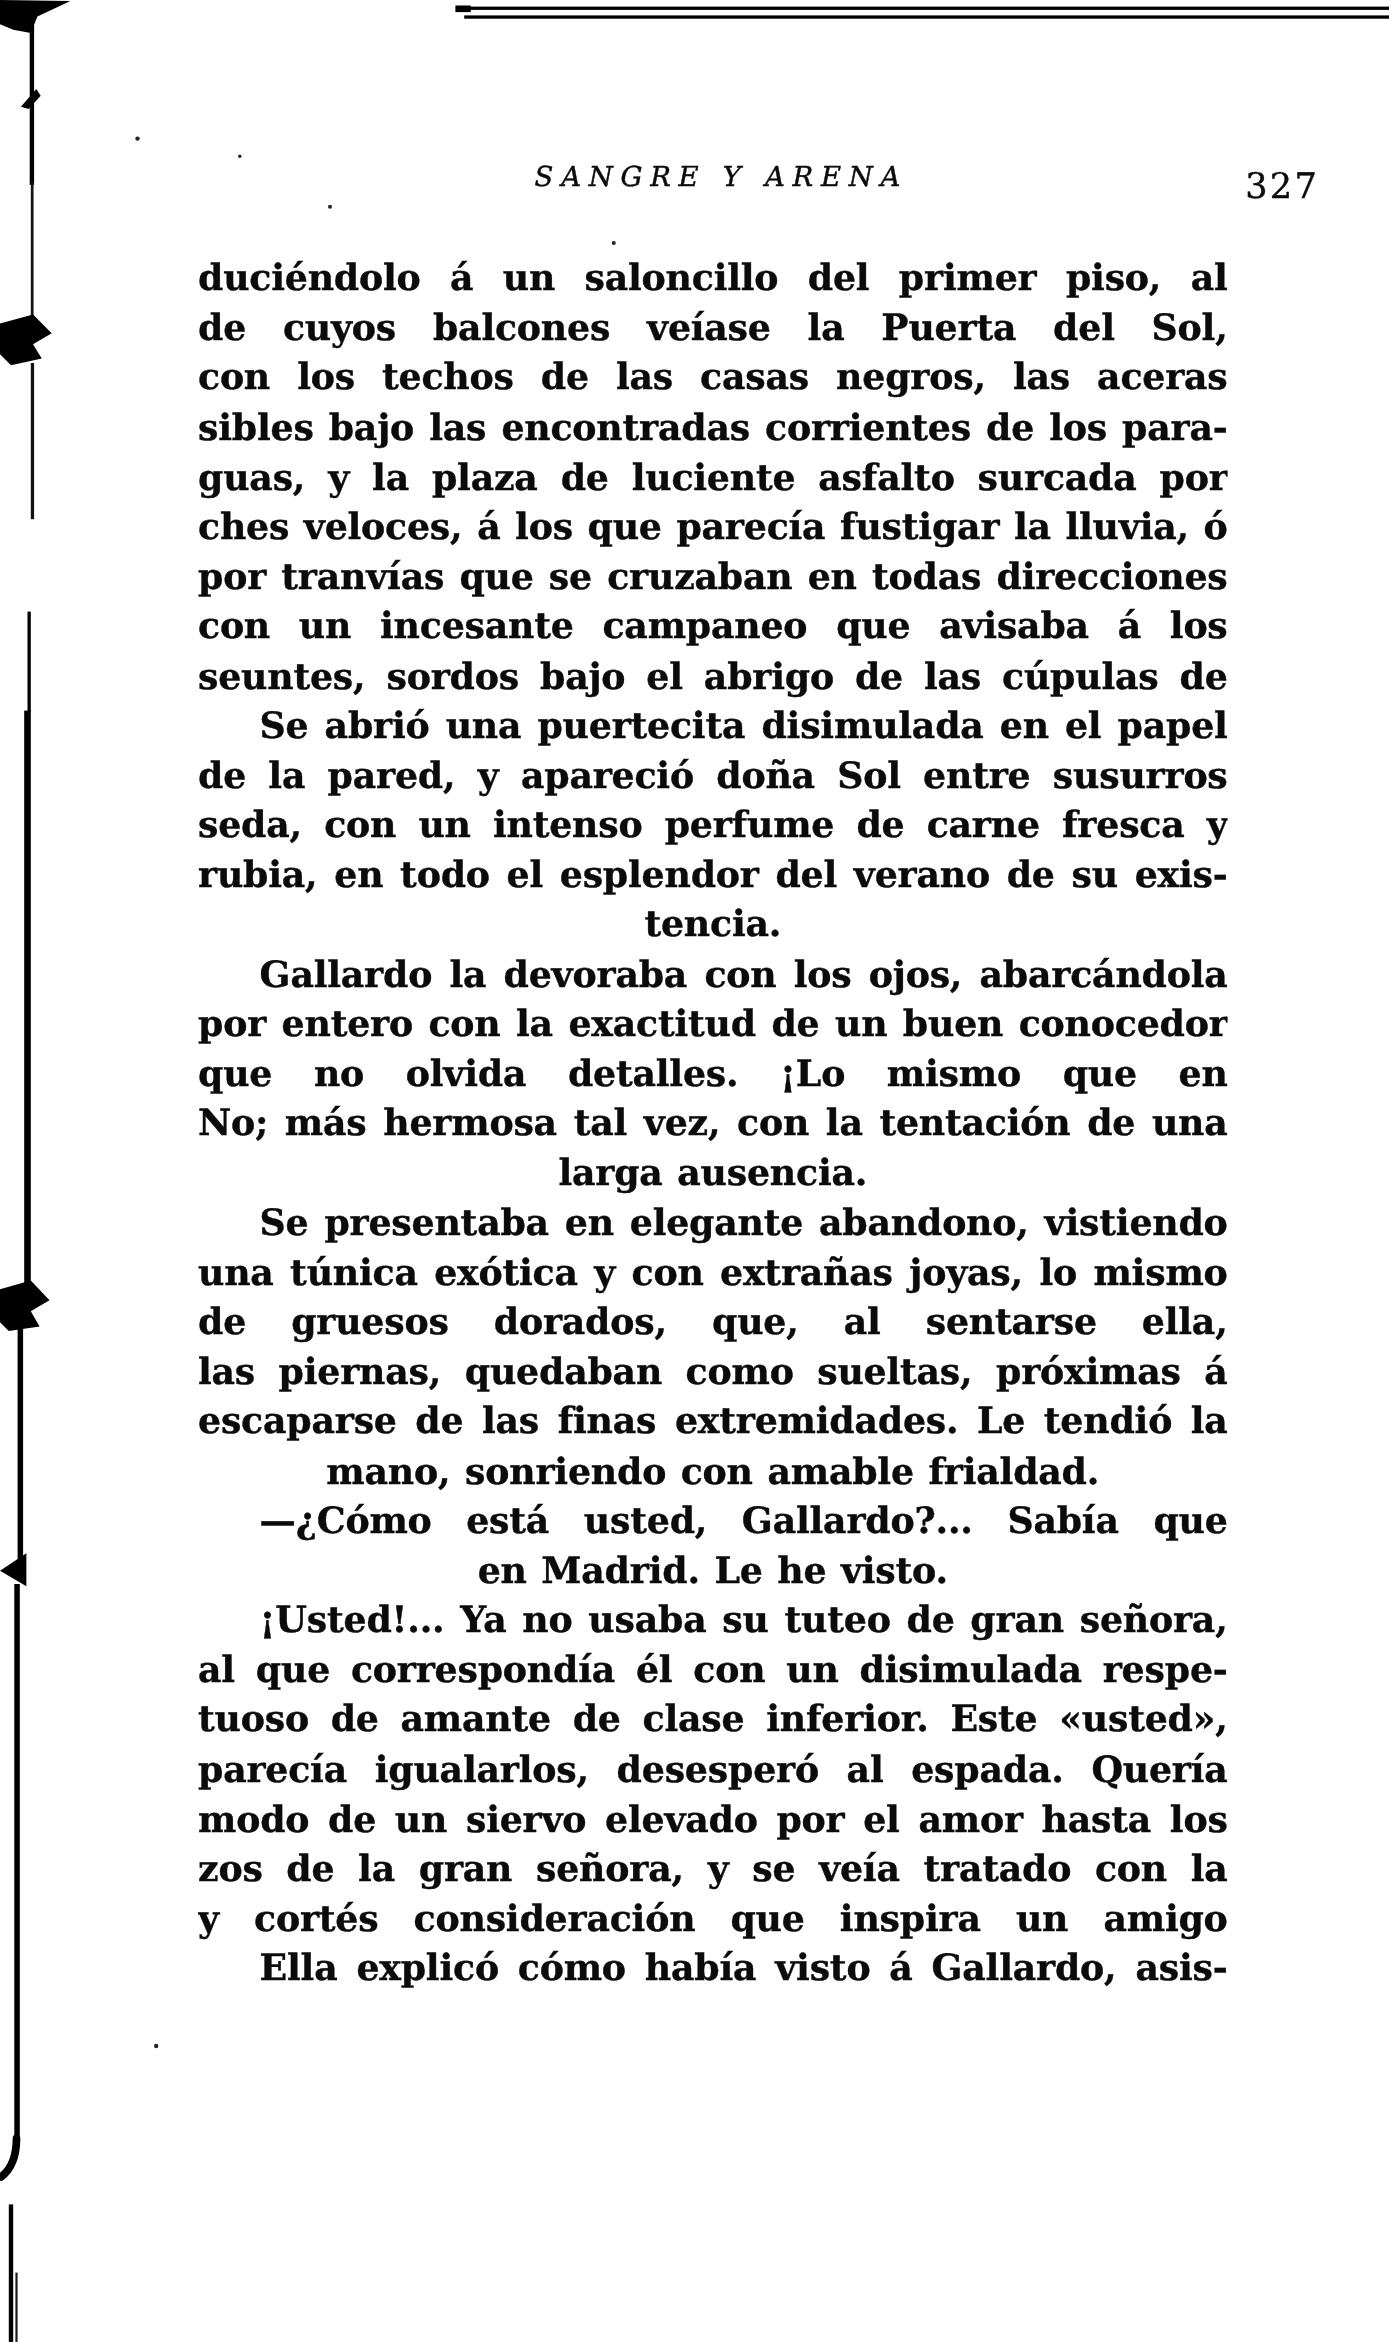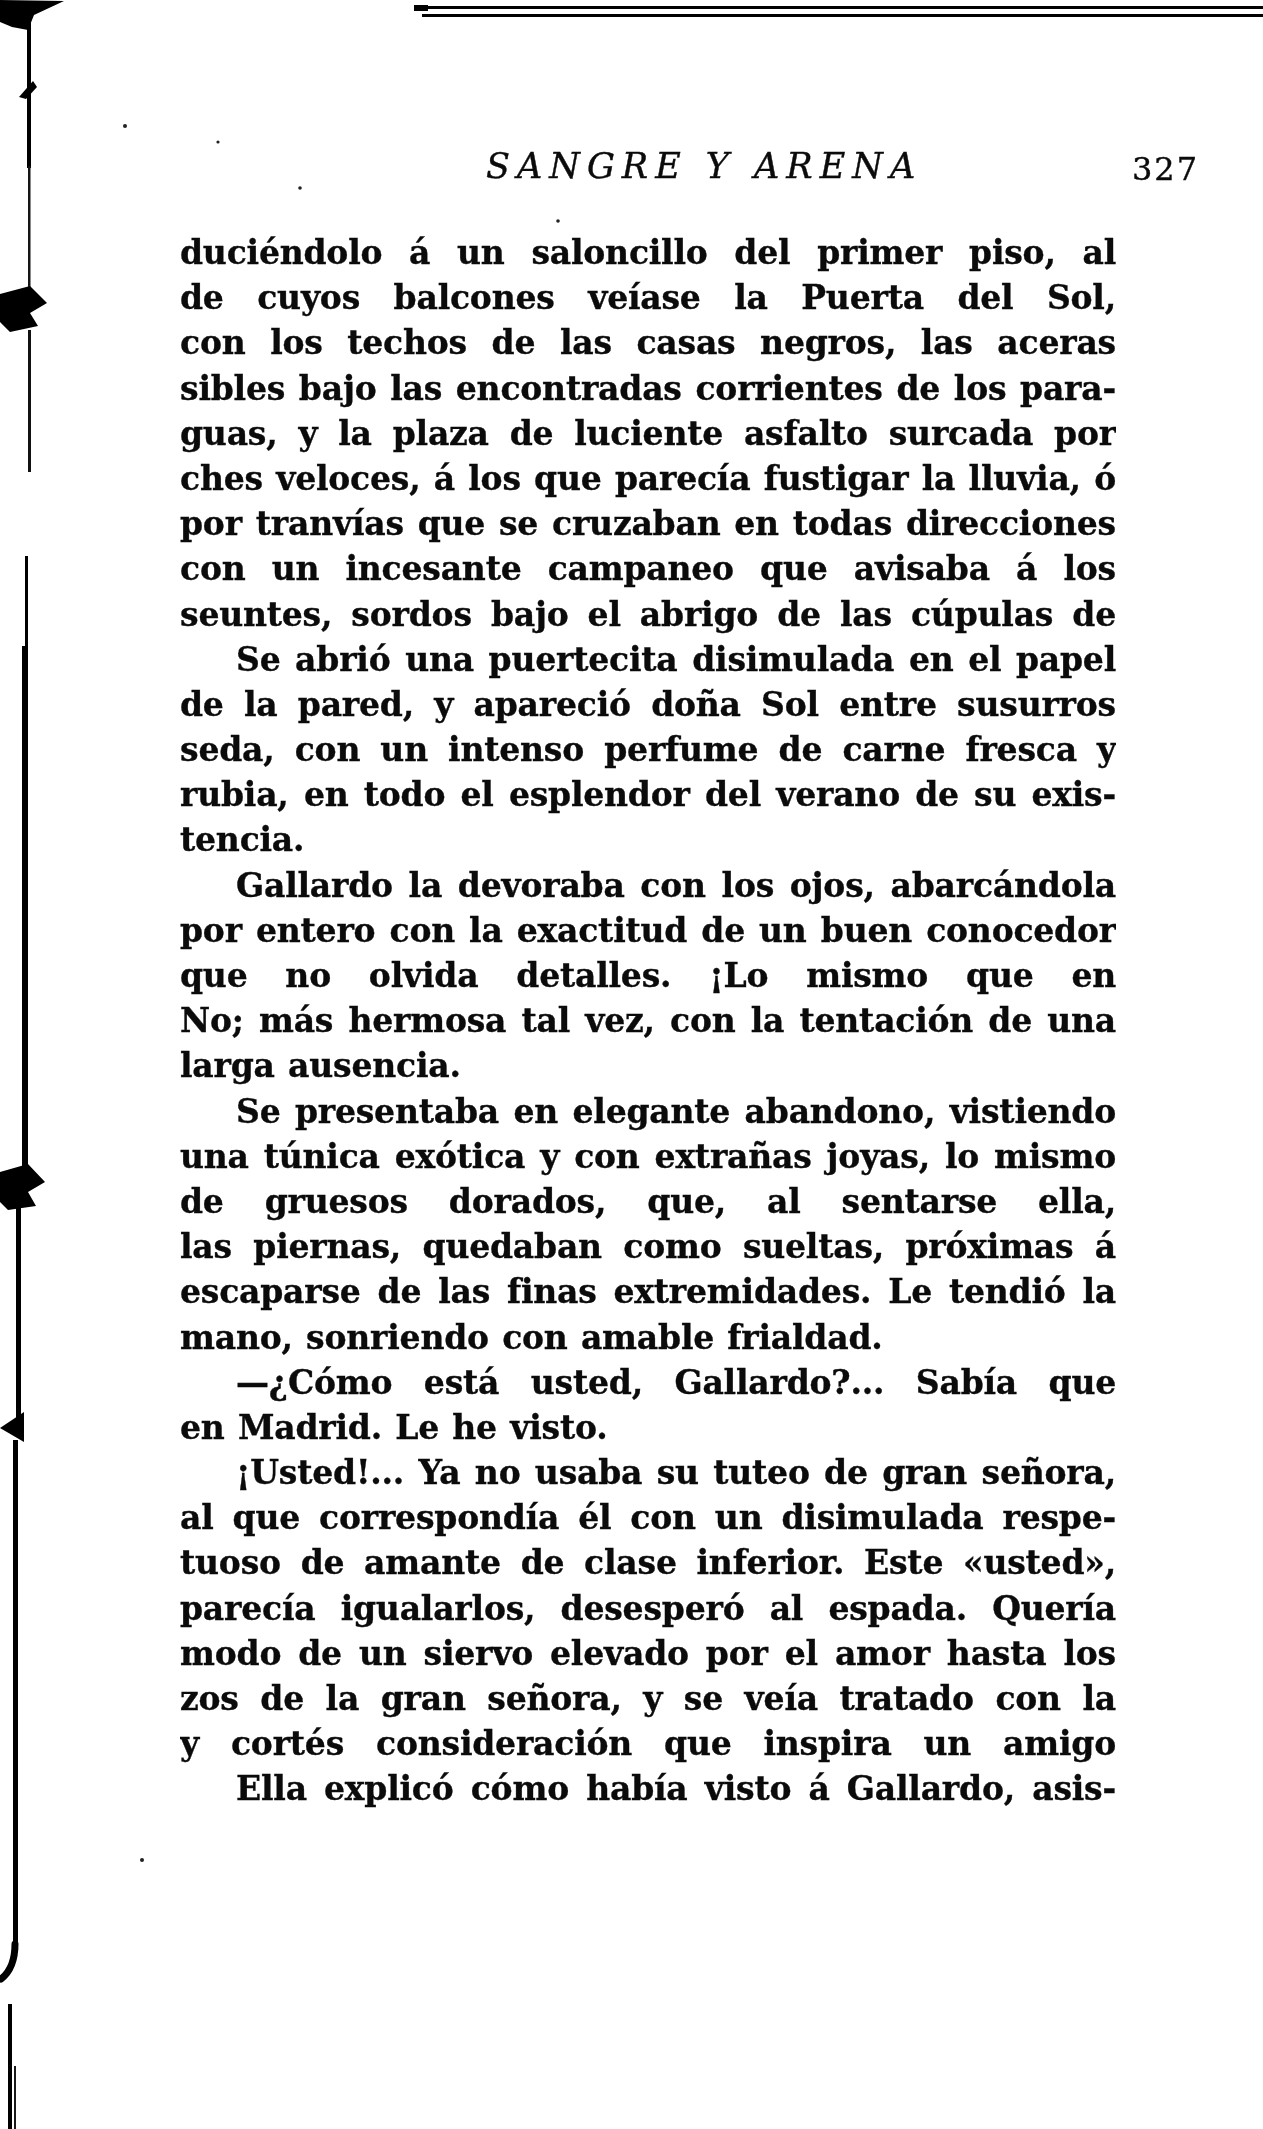--- a/index.html
+++ b/index.html
@@ -17,21 +17,21 @@
   .artifact-layer {
     position: absolute; left: 0; top: 0;
     width: 1263px; height: 2129px;
     pointer-events: none;
   }
 
   
   .running-title {
     position: absolute; left: 486px; top: 146px;
     font-style: italic;
-    font-size: 35px;
+    font-size: 25px;
     letter-spacing: 7px;
     white-space: nowrap;
     -webkit-text-stroke: 0.4px #0b0b0b;
   }
   .page-number {
     position: absolute; left: 1132px; top: 150px;
     font-size: 32px;
     letter-spacing: 2px;
     -webkit-text-stroke: 0.4px #0b0b0b;
   }
@@ -45,21 +45,21 @@
     letter-spacing: -0.2px;
     font-weight: bold;
     -webkit-text-stroke: 0.35px #0b0b0b;
   }
   .line {
     line-height: 45.2px;
     height: 45.2px;
     overflow: hidden;
   }
   .line.just { text-align: justify; text-align-last: justify; }
-  .line.left { text-align: left; }
+  .line.left { text-align: center; }
   .line.ind  { text-indent: 56px; }
 </style>
 </head>
 <body>
 
 <div class="page">
 
   <svg class="artifact-layer" viewBox="0 0 1263 2129" xmlns="http://www.w3.org/2000/svg">
 
     <rect x="422" y="6" width="841" height="3" fill="#000"></rect>

